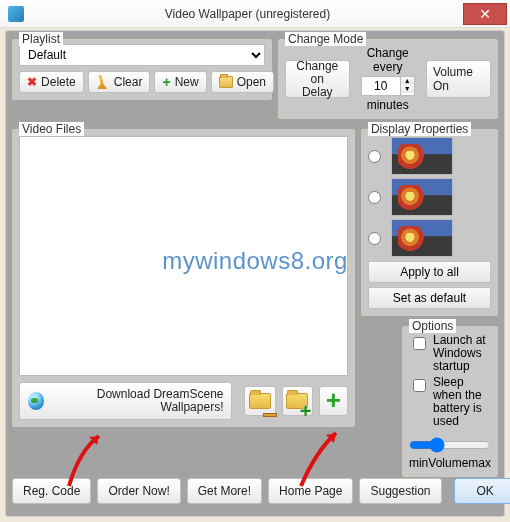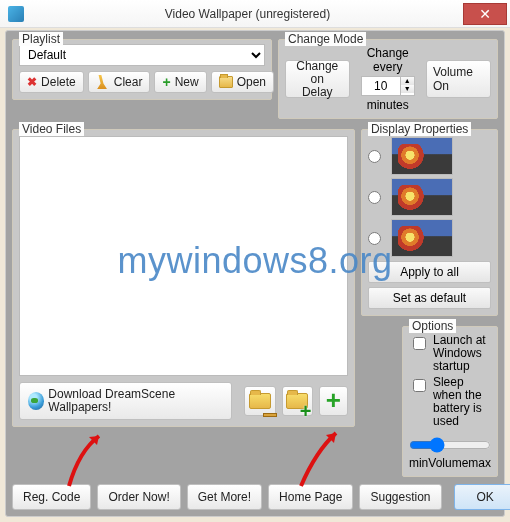--- a/index.html
+++ b/index.html
@@ -21,32 +21,32 @@
   .icon-open { width:14px;height:12px;background:linear-gradient(#f7dc8a,#e6b84a);border:1px solid #c69a2f;border-radius:1px;position:relative;}
   .icon-open:before{content:"";position:absolute;top:-3px;left:0;width:6px;height:3px;background:#e6b84a;border:1px solid #c69a2f;border-bottom:none;}
   .video-box { border:1px solid #bbb; background:#fff; height:240px; margin:2px 0 6px; }
   .thumb { width:62px; height:38px; border:1px solid #bbb; background:linear-gradient(to bottom,#4a6db5 45%,#3a3a3a 46%,#3a3a3a 100%); position:relative; display:inline-block;}
   .thumb:after{content:"";position:absolute;left:6px;top:6px;width:30px;height:28px;background:radial-gradient(circle at 40% 40%,#f7e36b 0 18%,#e07b2a 19% 35%,#c03a2a 36% 55%,transparent 56%);}
   .radio-row{display:flex;align-items:center;gap:10px;margin:3px 0;}
   input[type=radio]{margin:0;}
   .small-btn{border:1px solid #bfbfbf;background:linear-gradient(#fafafa,#e5e5e5);border-radius:2px;padding:3px 0;text-align:center;width:100%;margin-top:4px;cursor:pointer;}
   .check-row{display:flex;align-items:flex-start;gap:4px;margin:3px 0;line-height:13px;}
   .slider{width:100%;margin:6px 0 0;}
-  .watermark{position:absolute;left:50%;top:50%;transform:translate(-50%,-50%);font-size:36px;color:#4a88c7;font-weight:500;pointer-events:none;opacity:0.9;letter-spacing:0.5px;}
+  .watermark{position:absolute;left:50%;top:50%;transform:translate(-50%,-50%);font-size:24px;color:#4a88c7;font-weight:500;pointer-events:none;opacity:0.9;letter-spacing:0.5px;}
   .folder-btn{width:34px;height:30px;border:1px solid #bfbfbf;border-radius:3px;background:linear-gradient(#fff,#e9e9e9);display:inline-flex;align-items:center;justify-content:center;position:relative;cursor:pointer;}
   .folder-ic{width:22px;height:16px;background:linear-gradient(#f7dc6a,#e6b84a);border:1px solid #c69a2f;border-radius:2px;position:relative;}
   .folder-ic:before{content:"";position:absolute;top:-4px;left:0;width:9px;height:4px;background:#e6b84a;border:1px solid #c69a2f;border-bottom:none;border-radius:2px 2px 0 0;}
   .minus-ov{position:absolute;right:-2px;bottom:-2px;width:14px;height:4px;background:#d9a23a;border:1px solid #9c6a12;}
   .plus-ov{position:absolute;right:-4px;bottom:-6px;width:16px;height:16px;color:#1a8f1a;font-size:20px;font-weight:bold;line-height:12px;text-shadow:0 0 2px #fff;}
   .big-plus{width:32px;height:30px;border:1px solid #bfbfbf;border-radius:3px;background:linear-gradient(#fff,#e9e9e9);color:#27a327;font-size:26px;font-weight:bold;line-height:26px;text-align:center;cursor:pointer;}
   .globe{width:18px;height:18px;border-radius:50%;background:radial-gradient(circle at 35% 30%,#aee9ff 0 20%,#3a9dd9 60%,#1a5a8f 100%);position:relative;}
   .globe:after{content:"";position:absolute;left:3px;top:6px;width:7px;height:5px;background:#3aa53a;border-radius:40%;}
   .arrow{position:absolute;width:60px;height:60px;pointer-events:none;}
   .arrow svg{width:100%;height:100%;overflow:visible;}
-  .bottom-bar{position:absolute;left:6px;right:6px;bottom:6px;display:flex;gap:6px;}
+  .bottom-bar{position:absolute;left:6px;right:6px;bottom:12px;display:flex;gap:6px;}
   .bottom-bar .btn{flex:0 0 auto;padding:5px 10px;}
   .bottom-bar .ok{background:linear-gradient(#eaf3fb,#cfe4f7);border-color:#7eb4ea;padding:5px 22px;}
   .spinner{display:inline-flex;border:1px solid #bbb;background:#fff;}
   .spinner input{border:none;width:38px;text-align:center;padding:2px;}
   .spin-btns{display:flex;flex-direction:column;border-left:1px solid #bbb;}
   .spin-btns div{font-size:7px;padding:0 3px;line-height:8px;background:linear-gradient(#fafafa,#e5e5e5);cursor:pointer;}
 </style>
 </head>
 <body>
 
@@ -107,21 +107,21 @@
       <div class="btn" style="height:38px;padding:10px 6px;">Volume On</div>
     </div>
   </div>
 
   <div class="row" style="margin-top:2px;">
     <div style="flex:1;min-width:0;">
       <div class="grp" style="padding-bottom:6px;">
         <div class="legend">Video Files</div>
         <div class="video-box"></div>
         <div style="display:flex;align-items:center;gap:6px;">
-          <div class="btn" style="padding:4px 8px;height:38px;">
+          <div class="btn" style="padding:4px 8px;height:38px;text-align:right;">
             <span class="globe"></span>
             <span style="white-space:pre-line;line-height:13px;">Download DreamScene Wallpapers!</span>
           </div>
           <div style="flex:1"></div>
           <div class="folder-btn">
               <span class="folder-ic"></span>
               <span class="minus-ov"></span>
             </div>
           <div class="folder-btn">
               <span class="folder-ic"></span>

